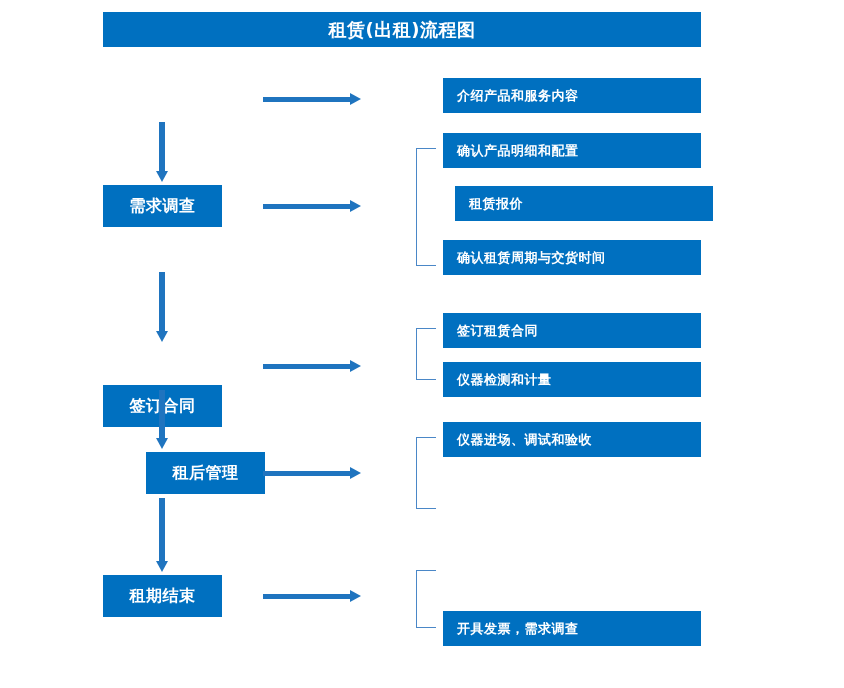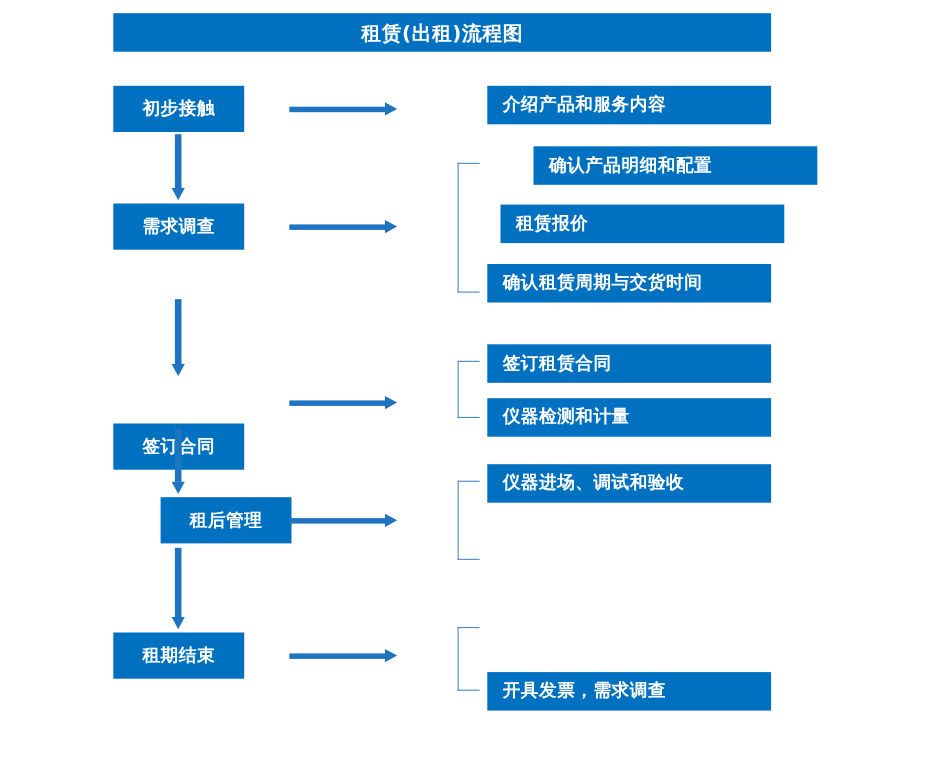--- a/index.html
+++ b/index.html
@@ -53,21 +53,21 @@
     font-size: 16px;
   }
 
   
   .detail-box {
     left: 443px;
     width: 258px;
     height: 35px;
     justify-content: flex-start;
     padding-left: 14px;
-    font-size: 16px;
+    font-size: 13px;
   }
 
   
   .v-arrow {
     position: absolute;
     left: 156px;
     width: 12px;
   }
   .v-arrow .shaft {
     position: absolute;
@@ -123,21 +123,20 @@
     box-sizing: border-box;
   }
 </style>
 </head>
 <body>
 
 <div id="canvas">
 
   <div class="box title-bar">租赁(出租)流程图</div>
 
-  <div class="box stage-box" style="top:78px;">初步接触</div>
 
   <div class="box stage-box" style="top:185px;">需求调查</div>
 
   <div class="box stage-box" style="top:345px;margin-top:40px;">签订合同</div>
 
   <div class="box stage-box" style="top:452px;margin-left:43px;">租后管理</div>
 
   <div class="box stage-box" style="top:575px;">租期结束</div>
 
   <div class="v-arrow" style="top:122px; height:60px;">
@@ -188,21 +187,21 @@
   <div class="bracket" style="top:148px; height:118px;"></div>
 
   <div class="bracket" style="top:328px; height:52px;"></div>
 
   <div class="bracket" style="top:437px; height:72px;"></div>
 
   <div class="bracket" style="top:570px; height:58px;"></div>
 
   <div class="box detail-box" style="top:78px;">介绍产品和服务内容</div>
 
-  <div class="box detail-box" style="top:133px;margin-left:42px;">确认产品明细和配置</div>
+  <div class="box detail-box" style="top:133px;">确认产品明细和配置</div>
 
   <div class="box detail-box" style="top:186px;margin-left:12px;">租赁报价</div>
 
   <div class="box detail-box" style="top:240px;">确认租赁周期与交货时间</div>
 
   <div class="box detail-box" style="top:313px;">签订租赁合同</div>
 
   <div class="box detail-box" style="top:422px;">仪器进场、调试和验收</div>
 
   <div class="box detail-box" style="top:362px;">仪器检测和计量</div>

